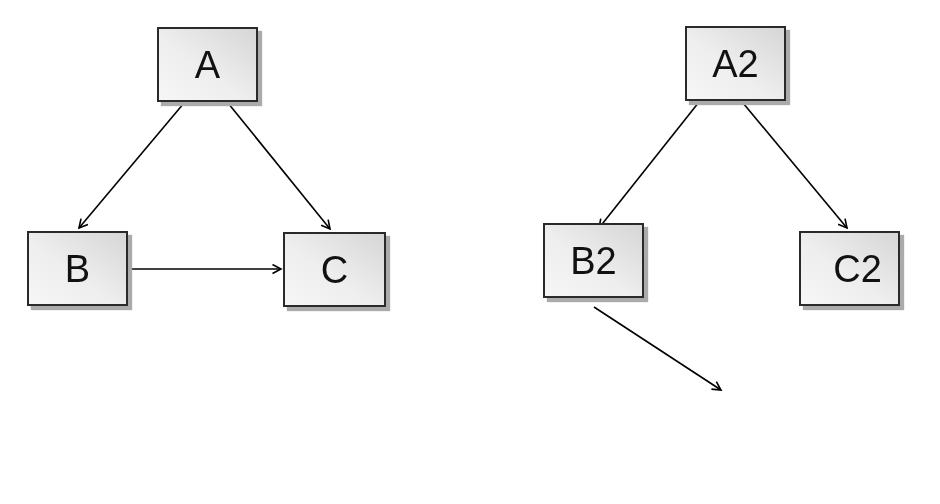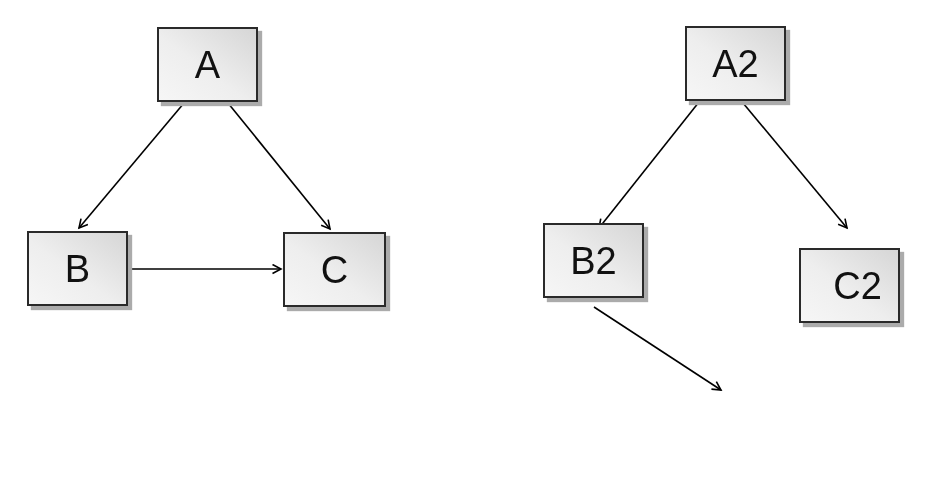--- a/index.html
+++ b/index.html
@@ -41,21 +41,21 @@
     color: #111111;
     line-height: 1;
     user-select: none;
   }
   
   #node-A  { left: 157px; top: 27px;  }
   #node-B  { left: 27px;  top: 231px; }
   #node-C  { left: 283px; top: 232px; width: 103px; }
   #node-A2 { left: 669px; top: 26px; margin-left: 16px;  }
   #node-B2 { left: 543px; top: 223px; }
-  #node-C2 { left: 799px; top: 248px; padding-left: 16px; }
+  #node-C2 { left: 799px; top: 231px; padding-left: 16px; }
   #node-C3 { left: 676px; top: 392px; }
 </style>
 </head>
 <body>
 
 <div class="canvas">
 
   <svg class="edges-layer" width="940" height="504" viewBox="0 0 940 504" xmlns="http://www.w3.org/2000/svg">
     <defs>
       <marker id="arrowhead" markerUnits="userSpaceOnUse" markerWidth="14" markerHeight="14" refX="9.5" refY="5.5" orient="auto">

